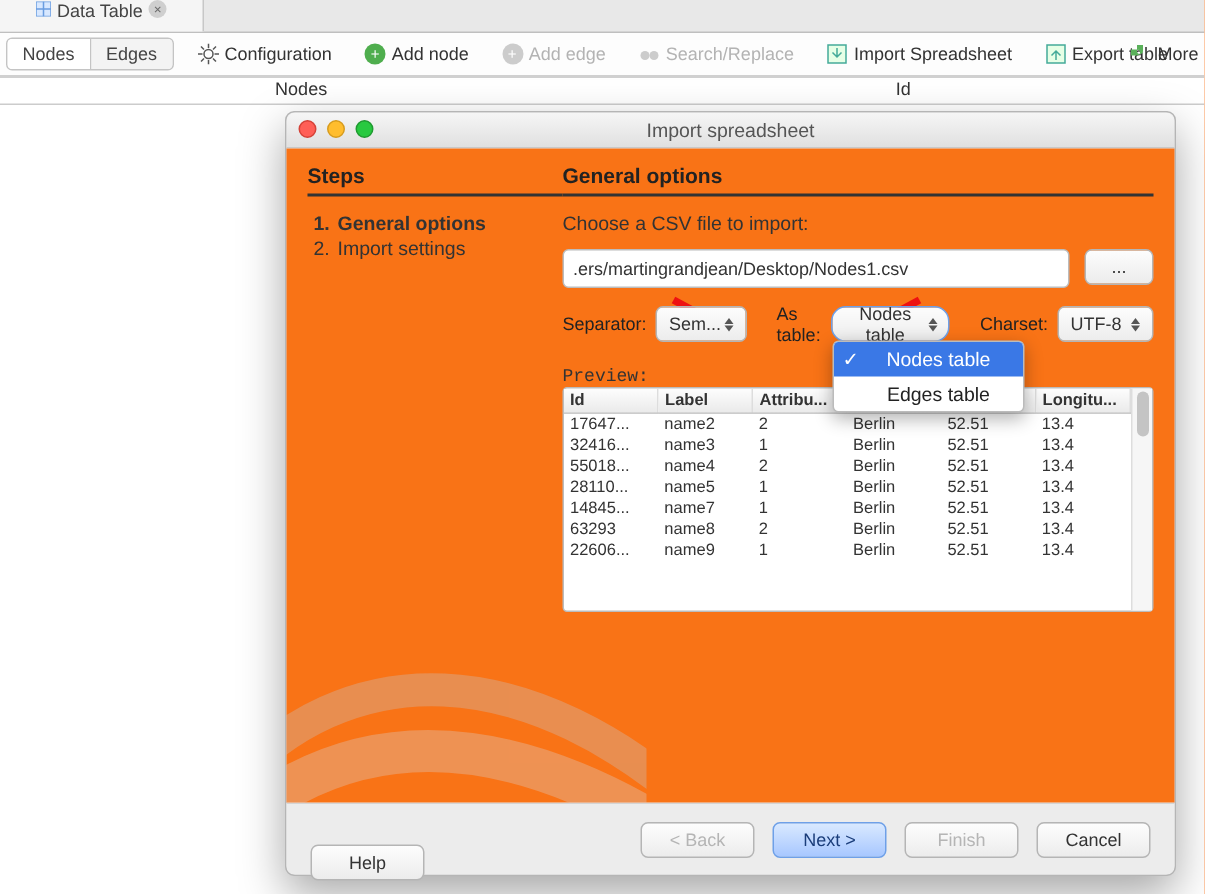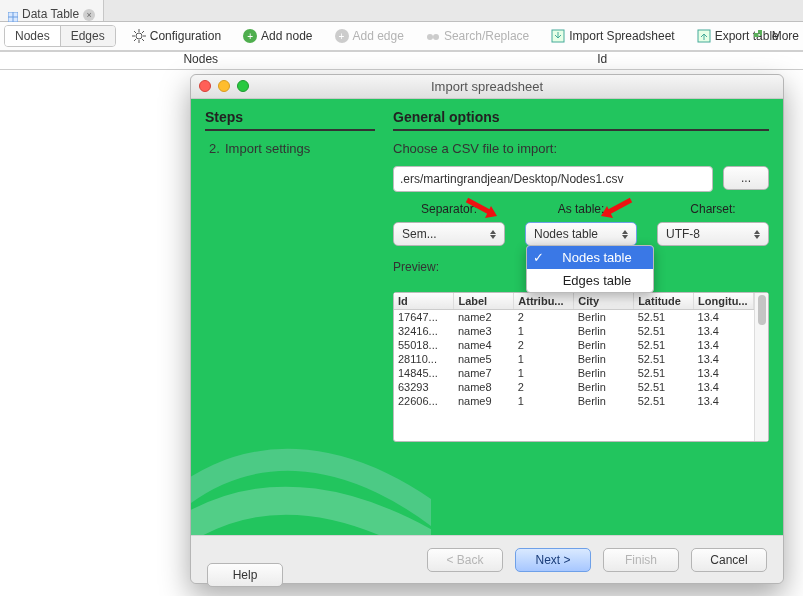--- a/index.html
+++ b/index.html
@@ -16,22 +16,22 @@
   
   .tabbar {
     background: #e8e8e8;
     border-bottom: 1px solid #bfbfbf;
     height: 22px;
     display: flex;
     align-items: stretch;
   }
   .tabbar .tab {
     display: flex;
-    align-items: flex-end;
-    padding: 0 8px;
+    align-items: flex-start;
+    padding: 0 24px;
     gap: 4px;
     border-right: 1px solid #c7c7c7;
     background: #f5f5f5;
     color: #444;
   }
   .tabbar .tab .mini-icon {
     width: 10px; height: 10px;
     display:inline-block;
   }
   .tabbar .close-x {
@@ -126,23 +126,22 @@
   .traffic { position:absolute;left:8px;top:5px;display:flex;gap:7px;}
   .traffic .dot{width:12px;height:12px;border-radius:6px;}
   .dot.red{background:#ff5f57;border:1px solid #d44238;}
   .dot.yel{background:#ffbd2e;border:1px solid #d79c1e;}
   .dot.grn{background:#28c940;border:1px solid #1f9a30;}
   .modal .titlebar .title { flex:1; text-align:center; color:#555;font-size:13px;}
 
   .modal .body {
     flex:1;
     display:flex;
-    background:#22c55e;
+    background:#f97316;
     padding:10px 14px 0 14px;
-    gap:18px;
     position:relative;
     overflow:hidden;
   }
 
   
   .steps-col { width:170px; }
   .steps-col h3, .opts-col h3 {
     font-size:14px; font-weight:bold; color:#222;
     border-bottom:2px solid #333;
     padding-bottom:4px;
@@ -168,21 +167,21 @@
     border:1px solid #b5b5b5; border-radius:5px;
     font-size:12px; color:#333;
     display:inline-flex;align-items:center;justify-content:center;
     min-width:46px;
   }
 
   .triple-row {
     display:flex; gap:20px; margin-top:8px; margin-bottom:14px;
     position:relative;
   }
-  .triple-row .cell { flex:1; display:flex;flex-direction:column;align-items:center;gap:6px;}
+  .triple-row .cell { flex:1; display:flex;flex-direction:row;align-items:center;gap:6px;}
   .triple-row .lab { font-size:12px;color:#222;}
 
   .osx-select {
     height:24px;width:100%;
     background:linear-gradient(#fdfdfd,#ececec);
     border:1px solid #b5b5b5;border-radius:5px;
     display:flex;align-items:center;justify-content:space-between;
     padding:0 6px 0 8px;
     font-size:12px;color:#333;
     position:relative;
@@ -224,21 +223,21 @@
 
   
   .red-arrow {
     position:absolute;
     width:40px;height:24px;
     pointer-events:none;
   }
   .red-arrow svg{width:100%;height:100%;}
 
   
-  .preview-label{font-size:12px;color:#333;margin-bottom:18px;}
+  .preview-label{font-size:12px;color:#333;margin-bottom:0;font-family:Liberation Mono, monospace;}
   .preview-wrap {
     background:#fff;border:1px solid #bcbcbc;border-radius:3px;
     height:150px;
     position:relative;
     display:flex;
   }
   .preview-table { flex:1; overflow:hidden;}
   .preview-table table { width:100%; border-collapse:collapse; font-size:11px; table-layout:fixed;}
   .preview-table th {
     background:linear-gradient(#fdfdfd,#eaeaea);
@@ -384,20 +383,23 @@
 
   <div class="body">
     <svg class="swoosh" viewBox="0 0 260 200">
       <path d="M-20 150 C 60 60, 180 60, 300 170" stroke="#bcd7ef" stroke-width="22" fill="none" opacity="0.6"></path>
       <path d="M-20 180 C 80 90, 200 120, 320 210" stroke="#d4e6f7" stroke-width="28" fill="none" opacity="0.6"></path>
     </svg>
 
     <div class="steps-col" style="position:relative;z-index:1;">
       <h3>Steps</h3>
       <ol class="steps-list">
+        <li class="active">
+          <span class="num">1.</span><span>General options</span>
+        </li>
         <li>
           <span class="num">2.</span><span>Import settings</span>
         </li>
       </ol>
     </div>
 
     <div class="opts-col" style="position:relative;z-index:1;">
       <h3>General options</h3>
 
       <div class="field-row">Choose a CSV file to import:</div>
@@ -424,21 +426,21 @@
         <div class="cell">
           <div class="lab">Separator:</div>
           <div class="osx-select">
             <span>Sem...</span>
             <span class="arrows"></span>
           </div>
         </div>
 
         <div class="cell" style="position:relative;">
           <div class="lab">As table:</div>
-          <div class="osx-select" style="position:relative; border-color:#6ea0e8;">
+          <div class="osx-select" style="position:relative; border-color:#6ea0e8;border-radius:10px;">
             <span>Nodes table</span>
             <span class="arrows"></span>
             <div class="dropdown-pop">
               <div class="opt sel">Nodes table</div>
               <div class="opt">Edges table</div>
             </div>
           </div>
         </div>
 
         <div class="cell">

